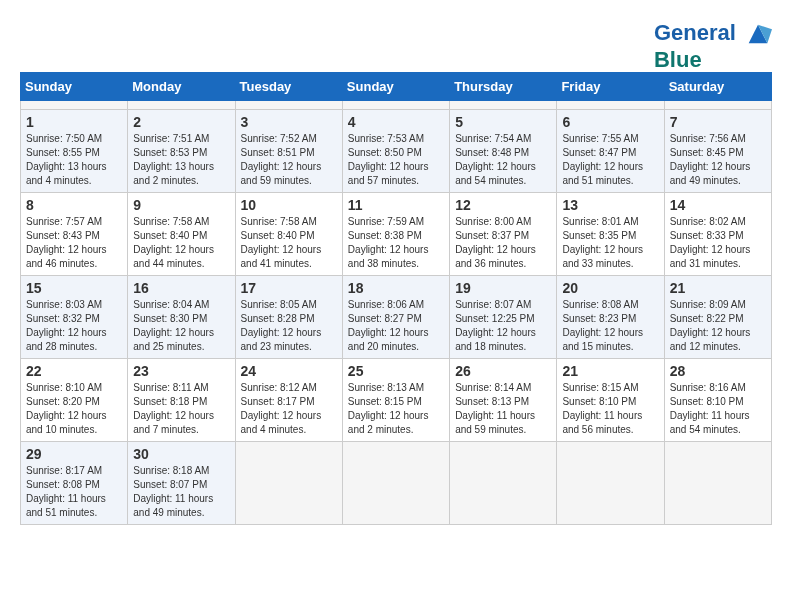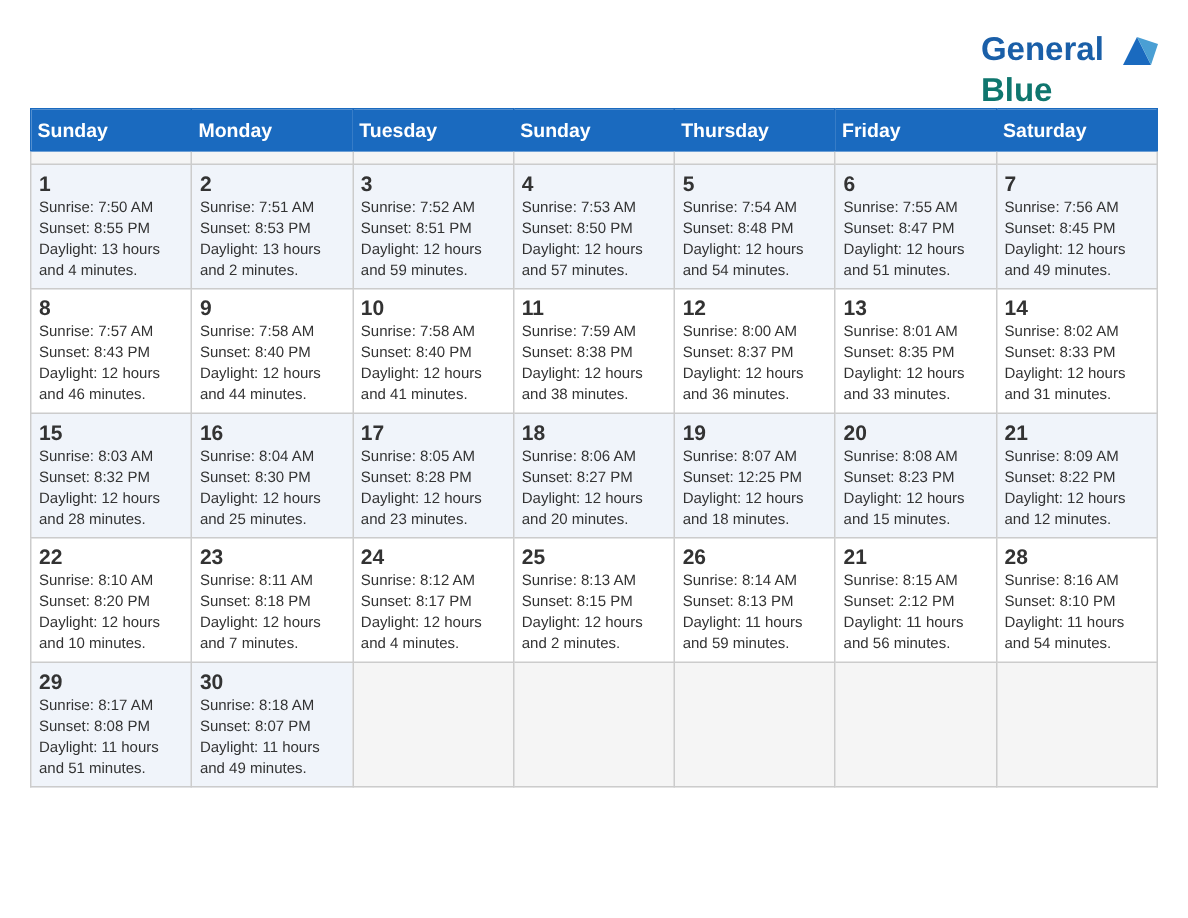--- a/index.html
+++ b/index.html
@@ -319,21 +319,21 @@
         <td>
           <span class="day-num">26</span>
           <div class="day-info">Sunrise: 8:14 AM
 Sunset: 8:13 PM
 Daylight: 11 hours
 and 59 minutes.</div>
         </td>
         <td>
           <span class="day-num">21</span>
           <div class="day-info">Sunrise: 8:15 AM
-Sunset: 2:12 PM
+Sunset: 8:10 PM
 Daylight: 11 hours
 and 56 minutes.</div>
         </td>
         <td>
           <span class="day-num">28</span>
           <div class="day-info">Sunrise: 8:16 AM
 Sunset: 8:10 PM
 Daylight: 11 hours
 and 54 minutes.</div>
         </td>

